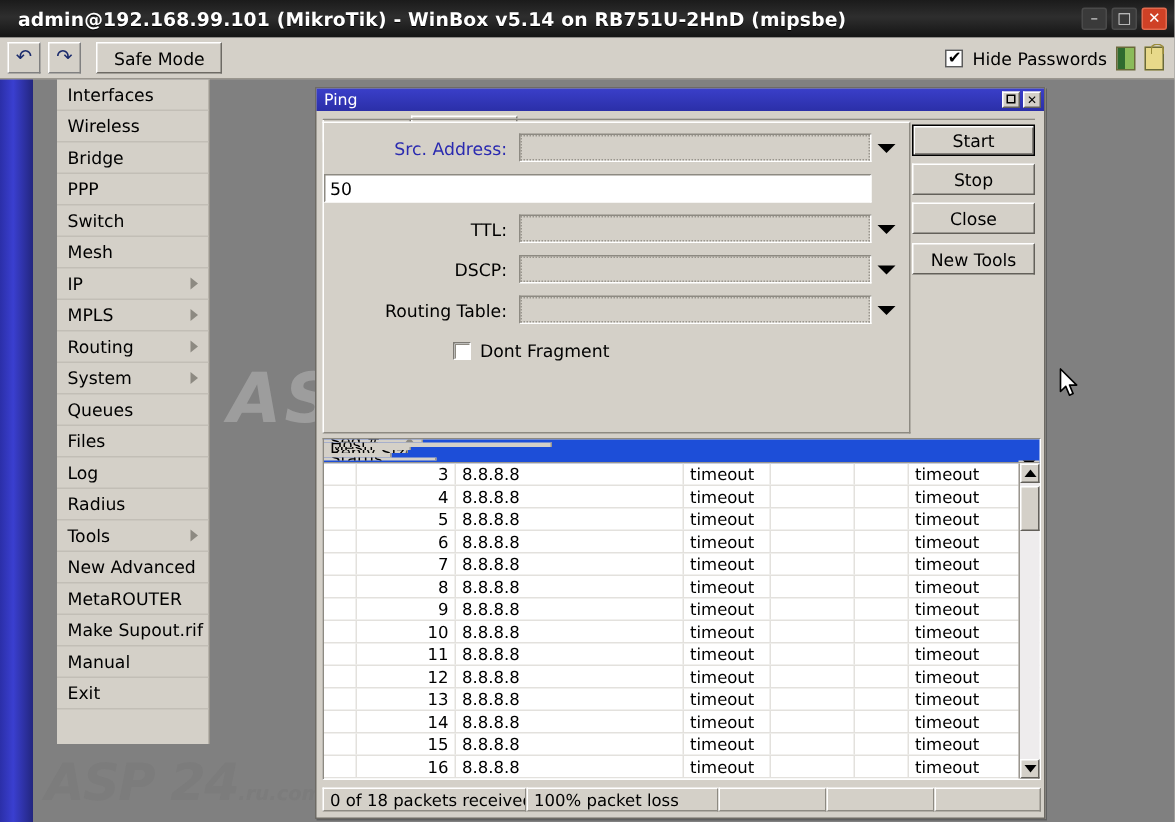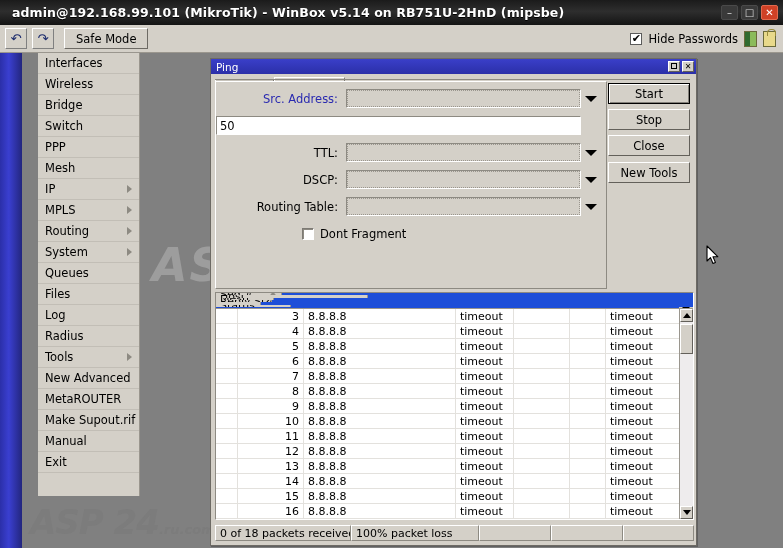--- a/index.html
+++ b/index.html
@@ -337,24 +337,24 @@
       <div class="menu-item">
         <span>Interfaces</span>
       </div>
       <div class="menu-item">
         <span>Wireless</span>
       </div>
       <div class="menu-item">
         <span>Bridge</span>
       </div>
       <div class="menu-item">
+        <span>PPP</span>
+      </div>
+      <div class="menu-item">
         <span>Switch</span>
-      </div>
-      <div class="menu-item">
-        <span>PPP</span>
       </div>
       <div class="menu-item">
         <span>Mesh</span>
       </div>
       <div class="menu-item">
         <span>IP</span>
         <span class="arrow"></span>
       </div>
       <div class="menu-item">
         <span>MPLS</span>

